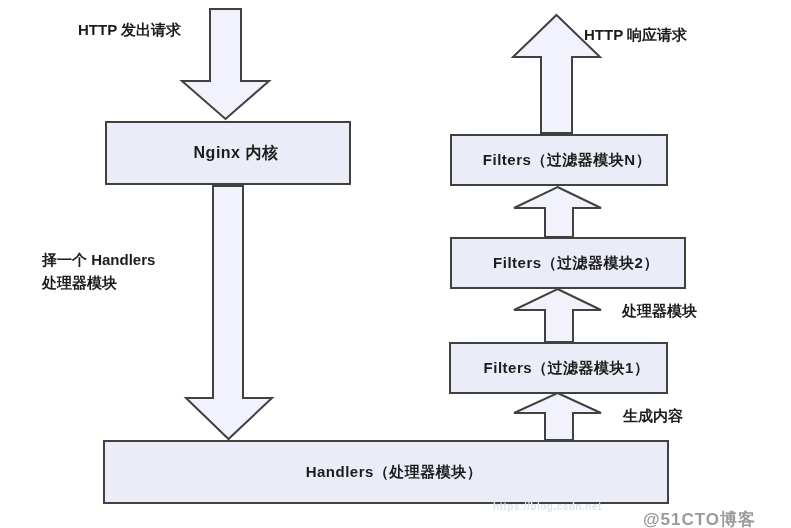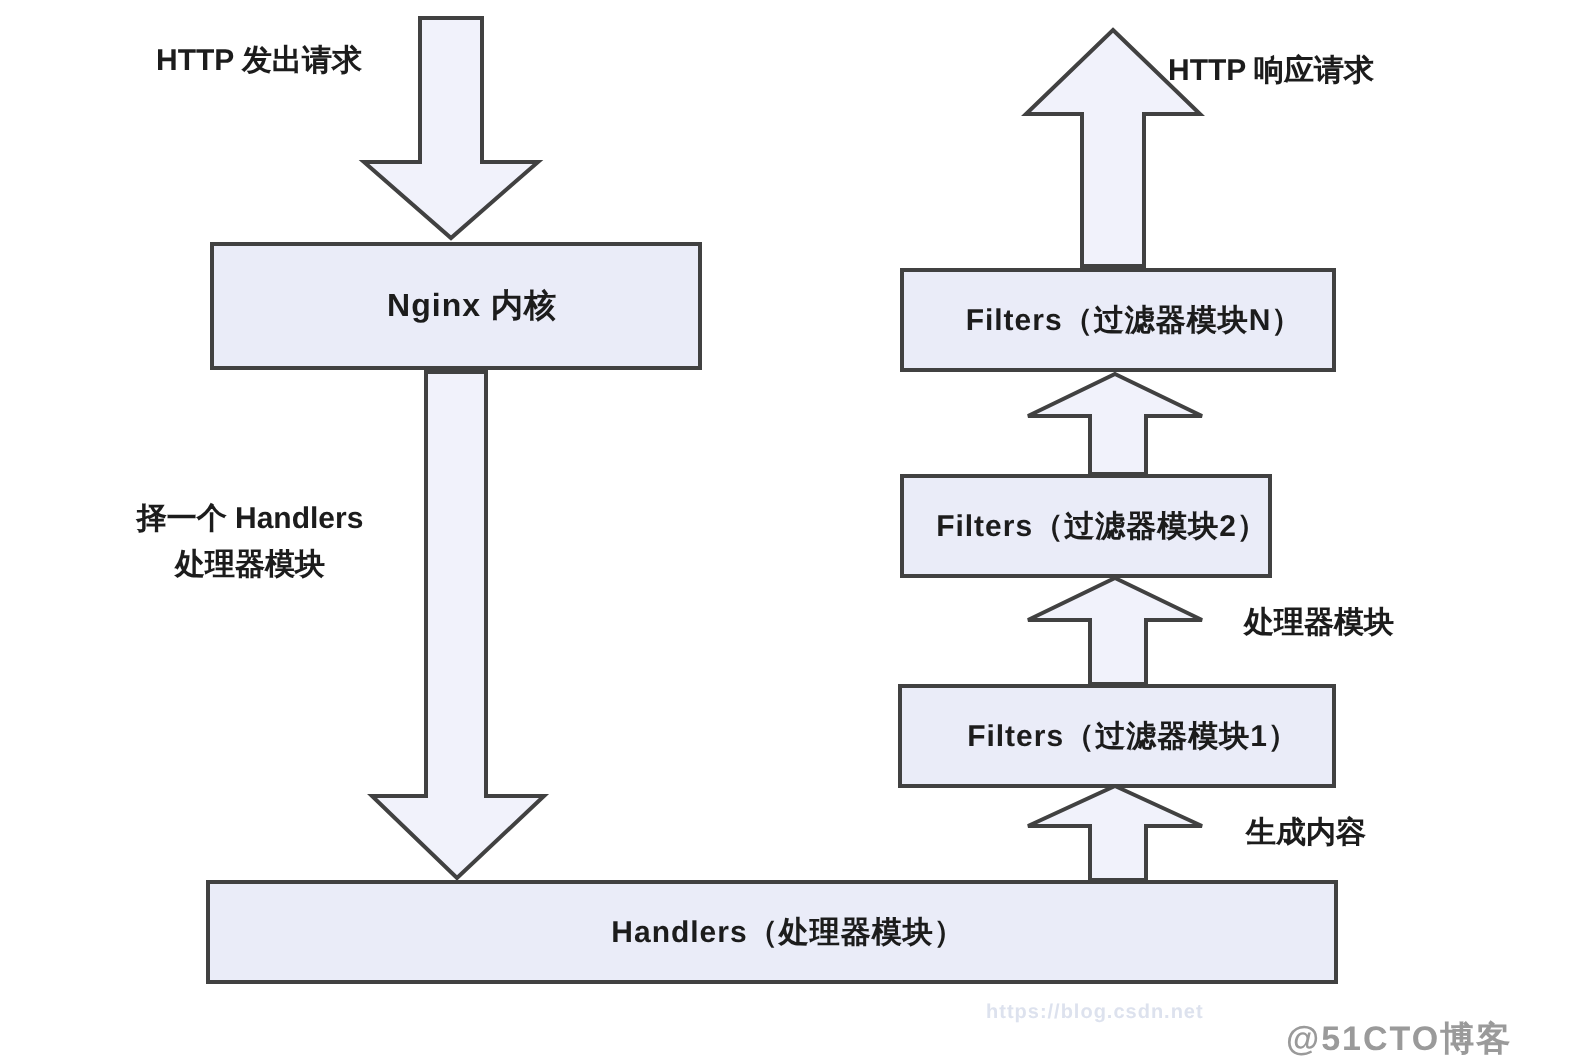--- a/index.html
+++ b/index.html
@@ -35,21 +35,21 @@
     position:absolute;
     font-weight:bold;
     font-size:15px;
     white-space:nowrap;
     z-index:3;
   }
   .lbl2{
     position:absolute;
     font-weight:bold;
     font-size:15px;
-    text-align:center;
+    text-align:left;
     line-height:23px;
     z-index:3;
   }
   svg.arrow{position:absolute;z-index:1;overflow:visible;}
   svg.arrow polygon{
     fill:var(--arrow-fill);
     stroke:var(--border);
     stroke-width:2;
     stroke-linejoin:miter;
   }
@@ -87,39 +87,39 @@
 
   <svg class="arrow" style="left:185px;top:186px;" width="88" height="255" viewBox="0 0 88 255">
     <polygon points="28,0 58,0 58,212 87,212 43.5,253 1,212 28,212"></polygon>
   </svg>
 
   <div class="lbl2" style="left:42px;top:248px;width:166px;">
     <div>择一个 Handlers</div>
     <div>处理器模块</div>
   </div>
 
-  <div class="box" style="left:103px;top:440px;width:566px;height:52px;">
+  <div class="box" style="left:103px;top:440px;width:566px;height:64px;">
     <span>Handlers（处理器模块）</span>
   </div>
 
   <svg class="arrow" style="left:513px;top:392px;" width="89" height="49" viewBox="0 0 89 49">
     <polygon points="44.5,1 88,21 60,21 60,48 32,48 32,21 1,21"></polygon>
   </svg>
   <div class="lbl" style="left:623px;top:407px;font-family:Liberation Serif, serif;">生成内容</div>
 
   <div class="box" style="left:449px;top:342px;width:219px;height:52px;">
     <span>Filters（过滤器模块1）</span>
   </div>
 
   <svg class="arrow" style="left:513px;top:288px;" width="89" height="55" viewBox="0 0 89 55">
     <polygon points="44.5,1 88,22 60,22 60,54 32,54 32,22 1,22"></polygon>
   </svg>
   <div class="lbl" style="left:622px;top:302px;">处理器模块</div>
 
-  <div class="box" style="left:450px;top:237px;width:186px;height:52px;">
+  <div class="box" style="left:450px;top:237px;width:236px;height:52px;">
     <span>Filters（过滤器模块2）</span>
   </div>
 
   <svg class="arrow" style="left:513px;top:186px;" width="89" height="52" viewBox="0 0 89 52">
     <polygon points="44.5,1 88,22 60,22 60,51 32,51 32,22 1,22"></polygon>
   </svg>
 
   <div class="box" style="left:450px;top:134px;width:218px;height:52px;">
     <span>Filters（过滤器模块N）</span>
   </div>

